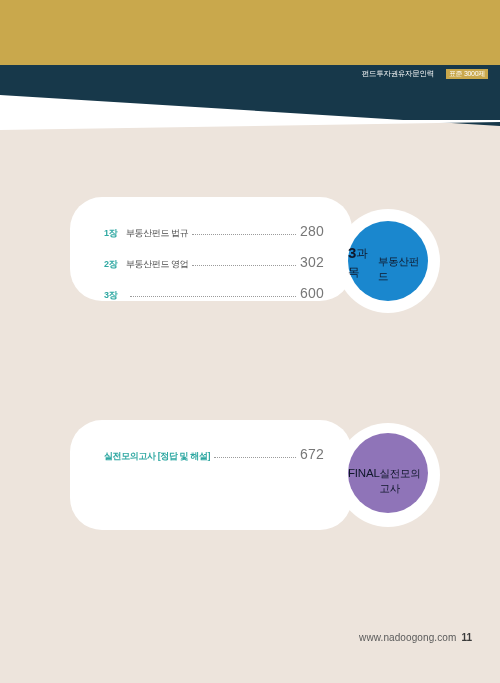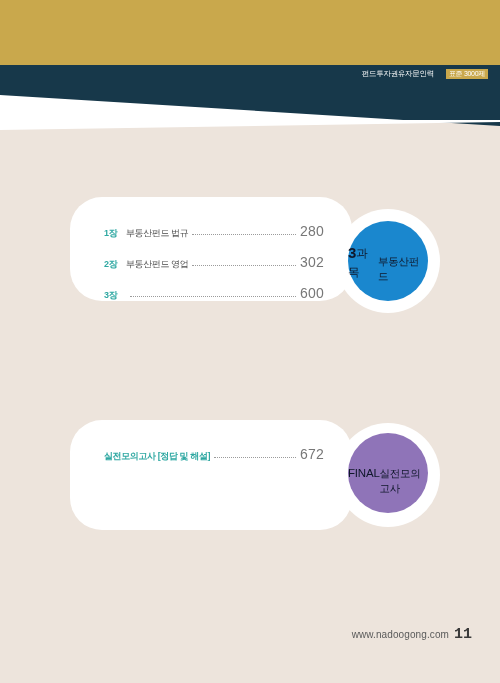--- a/index.html
+++ b/index.html
@@ -233,24 +233,23 @@
     display: flex;
     align-items: baseline;
     gap: 5px;
     color: #5a5a5a;
   }
   .footer-url {
     font-size: 10px;
     letter-spacing: 0.1px;
   }
   .footer-pageno {
-    font-size: 15px;
+    font-size: 10px;
     font-weight: bold;
     color: #3a3a3a;
-    font-family: Liberation Mono, monospace;
   }
 </style>
 </head>
 <body>
 
 <div id="page">
 
   <div class="page-body"></div>
 
   <div class="gold-band"></div>

